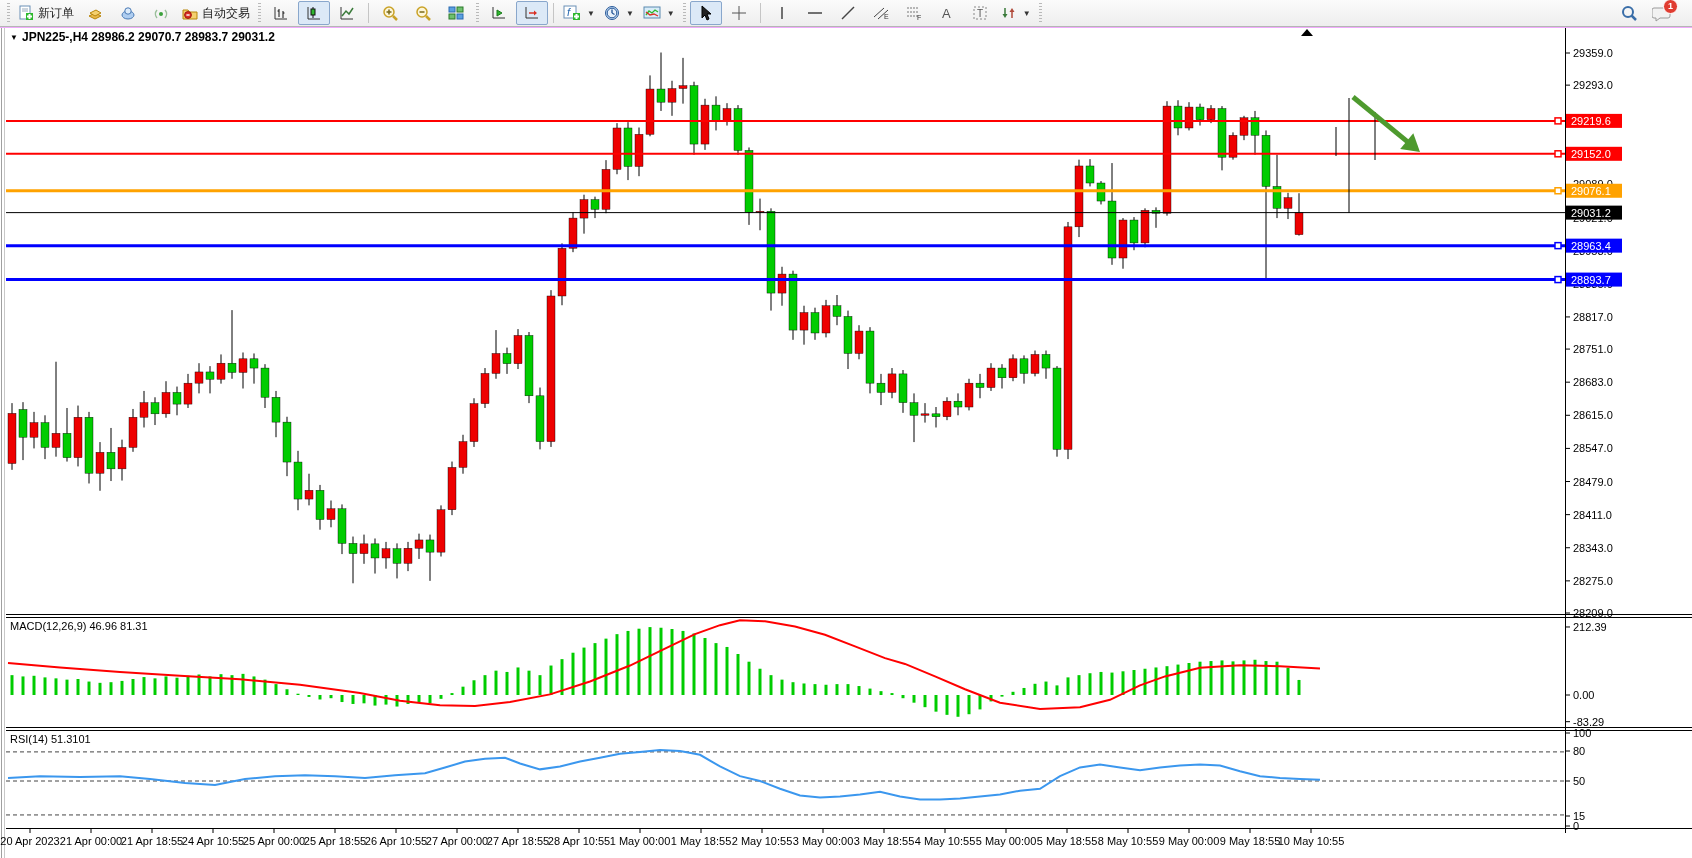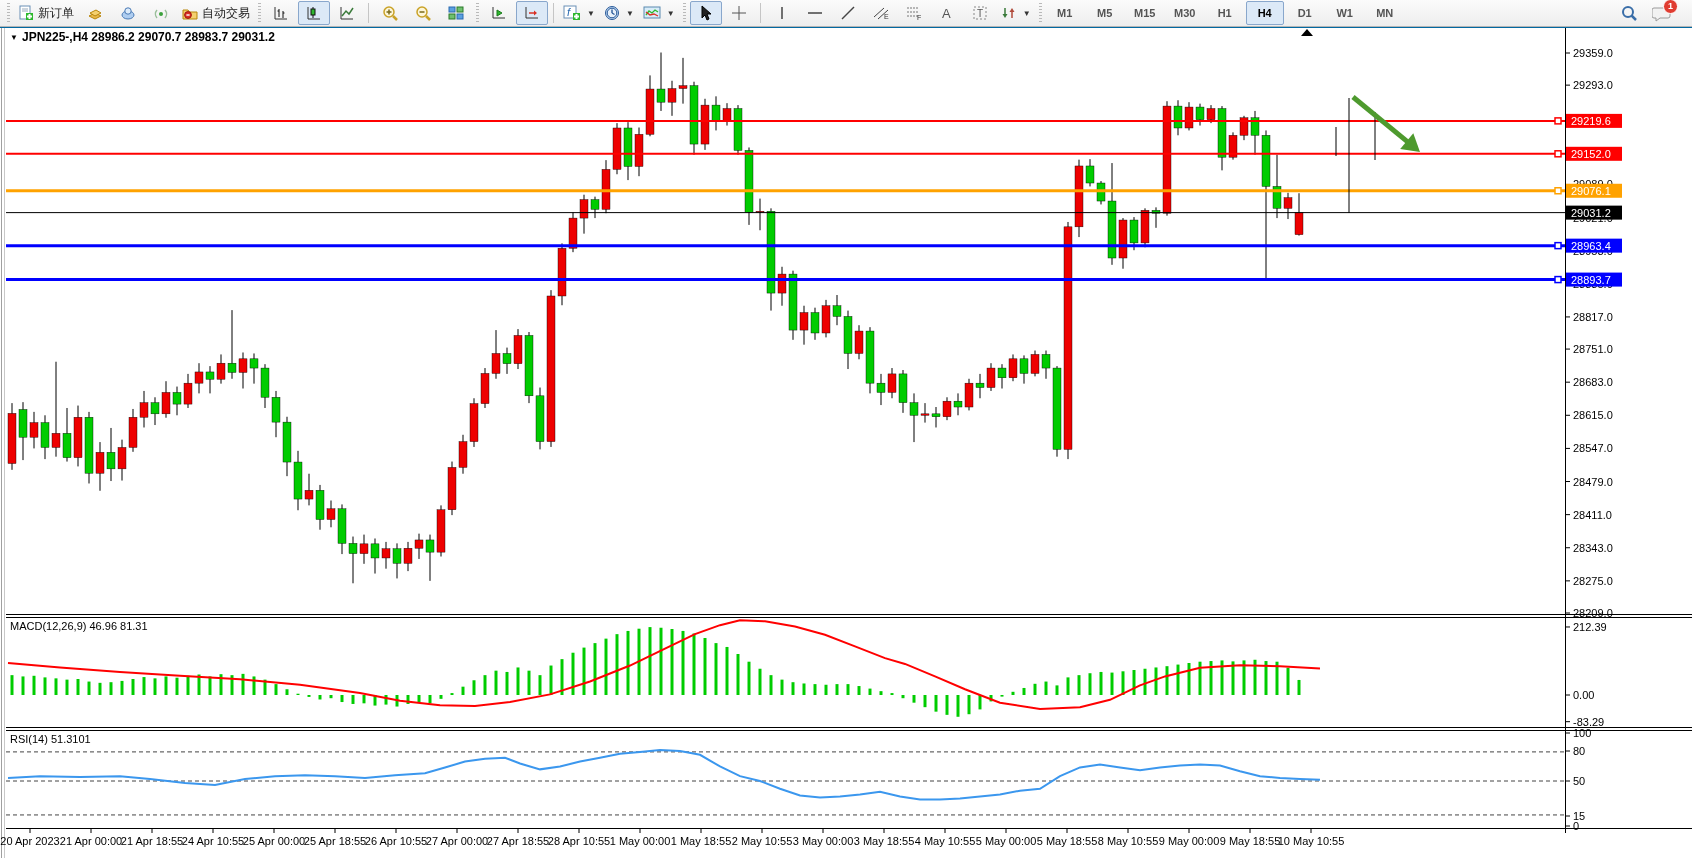--- a/index.html
+++ b/index.html
@@ -1,17 +1,17 @@
 <!DOCTYPE html>
 <html><head>
 <meta charset="utf-8">
 <style>
   html,body{margin:0;padding:0;background:#fff;width:1692px;height:858px;overflow:hidden;
     font-family:"Liberation Sans",sans-serif;}
-  #app{position:relative;width:1692px;height:858px;background:#0369a1;}
+  #app{position:relative;width:1692px;height:858px;background:#f0abfc;}
   
   #toolbar{position:absolute;left:0;top:0;width:1692px;height:27px;
     background:linear-gradient(#fbfbfb,#eeeeee);border-bottom:1px solid #b5b5b5;
     display:flex;align-items:center;padding:0 4px;box-sizing:border-box;gap:1px;}
   .tb{height:22px;min-width:24px;display:flex;align-items:center;justify-content:center;
     border:1px solid transparent;border-radius:2px;padding:0 3px;cursor:default;
     font:12px "Liberation Sans",sans-serif;color:#222;gap:4px;}
   .tb.pressed{background:#dce9f7;border-color:#89a7cc;}
   .tb-label{white-space:nowrap;}
   .sep{width:1px;height:20px;background:#c5c5c5;margin:0 4px;}
@@ -295,31 +295,20 @@
             <polyline points="4,3 4,10" stroke="#3a7a3a" stroke-width="1.5" fill="none"></polyline>
             <polygon points="1.5,9 4,13 6.5,9" fill="#3a7a3a"></polygon>
             <polyline points="11,13 11,6" stroke="#b04a3a" stroke-width="1.5" fill="none"></polyline>
             <polygon points="8.5,7 11,3 13.5,7" fill="#b04a3a"></polygon>
           </svg>
       </span>
         <span class="caret">▼</span>
     </div>
 
     <div class="grip"></div>
-    <div id="tf-group" style="display:flex;align-items:center;gap:2px;">
-        <div class="tb tf">M1</div>
-        <div class="tb tf">M5</div>
-        <div class="tb tf">M15</div>
-        <div class="tb tf">M30</div>
-        <div class="tb tf">H1</div>
-        <div class="tb tf pressed">H4</div>
-        <div class="tb tf">D1</div>
-        <div class="tb tf">W1</div>
-        <div class="tb tf">MN</div>
-      </div>
 
     <div class="spacer"></div>
 
     <div class="tb">
       <span class="icon-wrap">
         <svg width="18" height="18">
             <circle cx="8" cy="8" r="5" fill="none" stroke="#3a6ea8" stroke-width="2"></circle>
             <line x1="11.5" y1="11.5" x2="16" y2="16" stroke="#3a6ea8" stroke-width="2.5"></line>
           </svg>
       </span>

